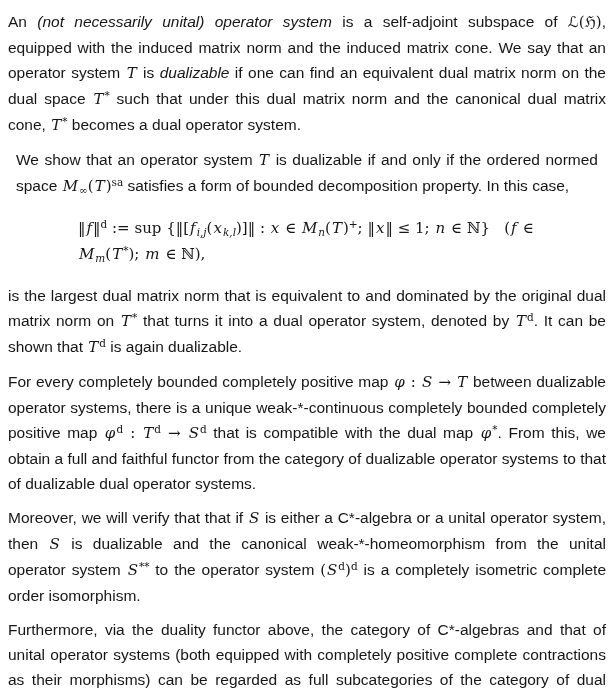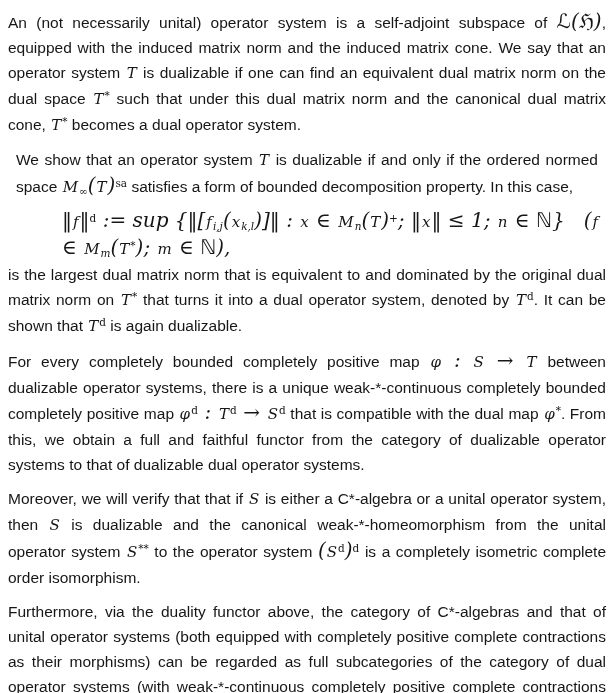--- a/index.html
+++ b/index.html
@@ -9,31 +9,30 @@
     box-sizing:border-box;
     padding:9px 8px 10px 8px;
     background:#ffffff;
     font-family:"Liberation Sans","DejaVu Sans",sans-serif;
     font-size:15.5px;
     line-height:25px;
     color:#161616;
   }
   .para{margin:0 0 9px 0;text-align:justify;}
   .para.pline{margin:8px;}
-  .para.formula{margin:0;padding-left:54px;text-align:left;white-space:nowrap;}
+  .para.formula{margin:16px;padding-left:54px;text-align:left;white-space:nowrap;}
   .seg{white-space:pre-wrap;}
-  .seg.i{}
+  .seg.i{font-style:italic;}
   .seg.m{
     font-family:"DejaVu Serif","Liberation Serif","DejaVu Sans",serif;
     font-style:italic;font-size:15px;padding:0 1px;
   }
   .seg.r{
     font-family:"DejaVu Serif","Liberation Serif","DejaVu Sans",serif;
-    font-size:20px;
-    font-style:italic;
+    font-size:15px;
   }
   .seg.sup{
     font-family:"DejaVu Serif","Liberation Serif","DejaVu Sans",serif;
     font-size:10.5px;vertical-align:5.5px;line-height:0;
   }
   .seg.sub{
     font-family:"DejaVu Serif","Liberation Serif","DejaVu Sans",serif;
     font-style:italic;font-size:10.5px;vertical-align:-3px;line-height:0;
   }
 </style>

